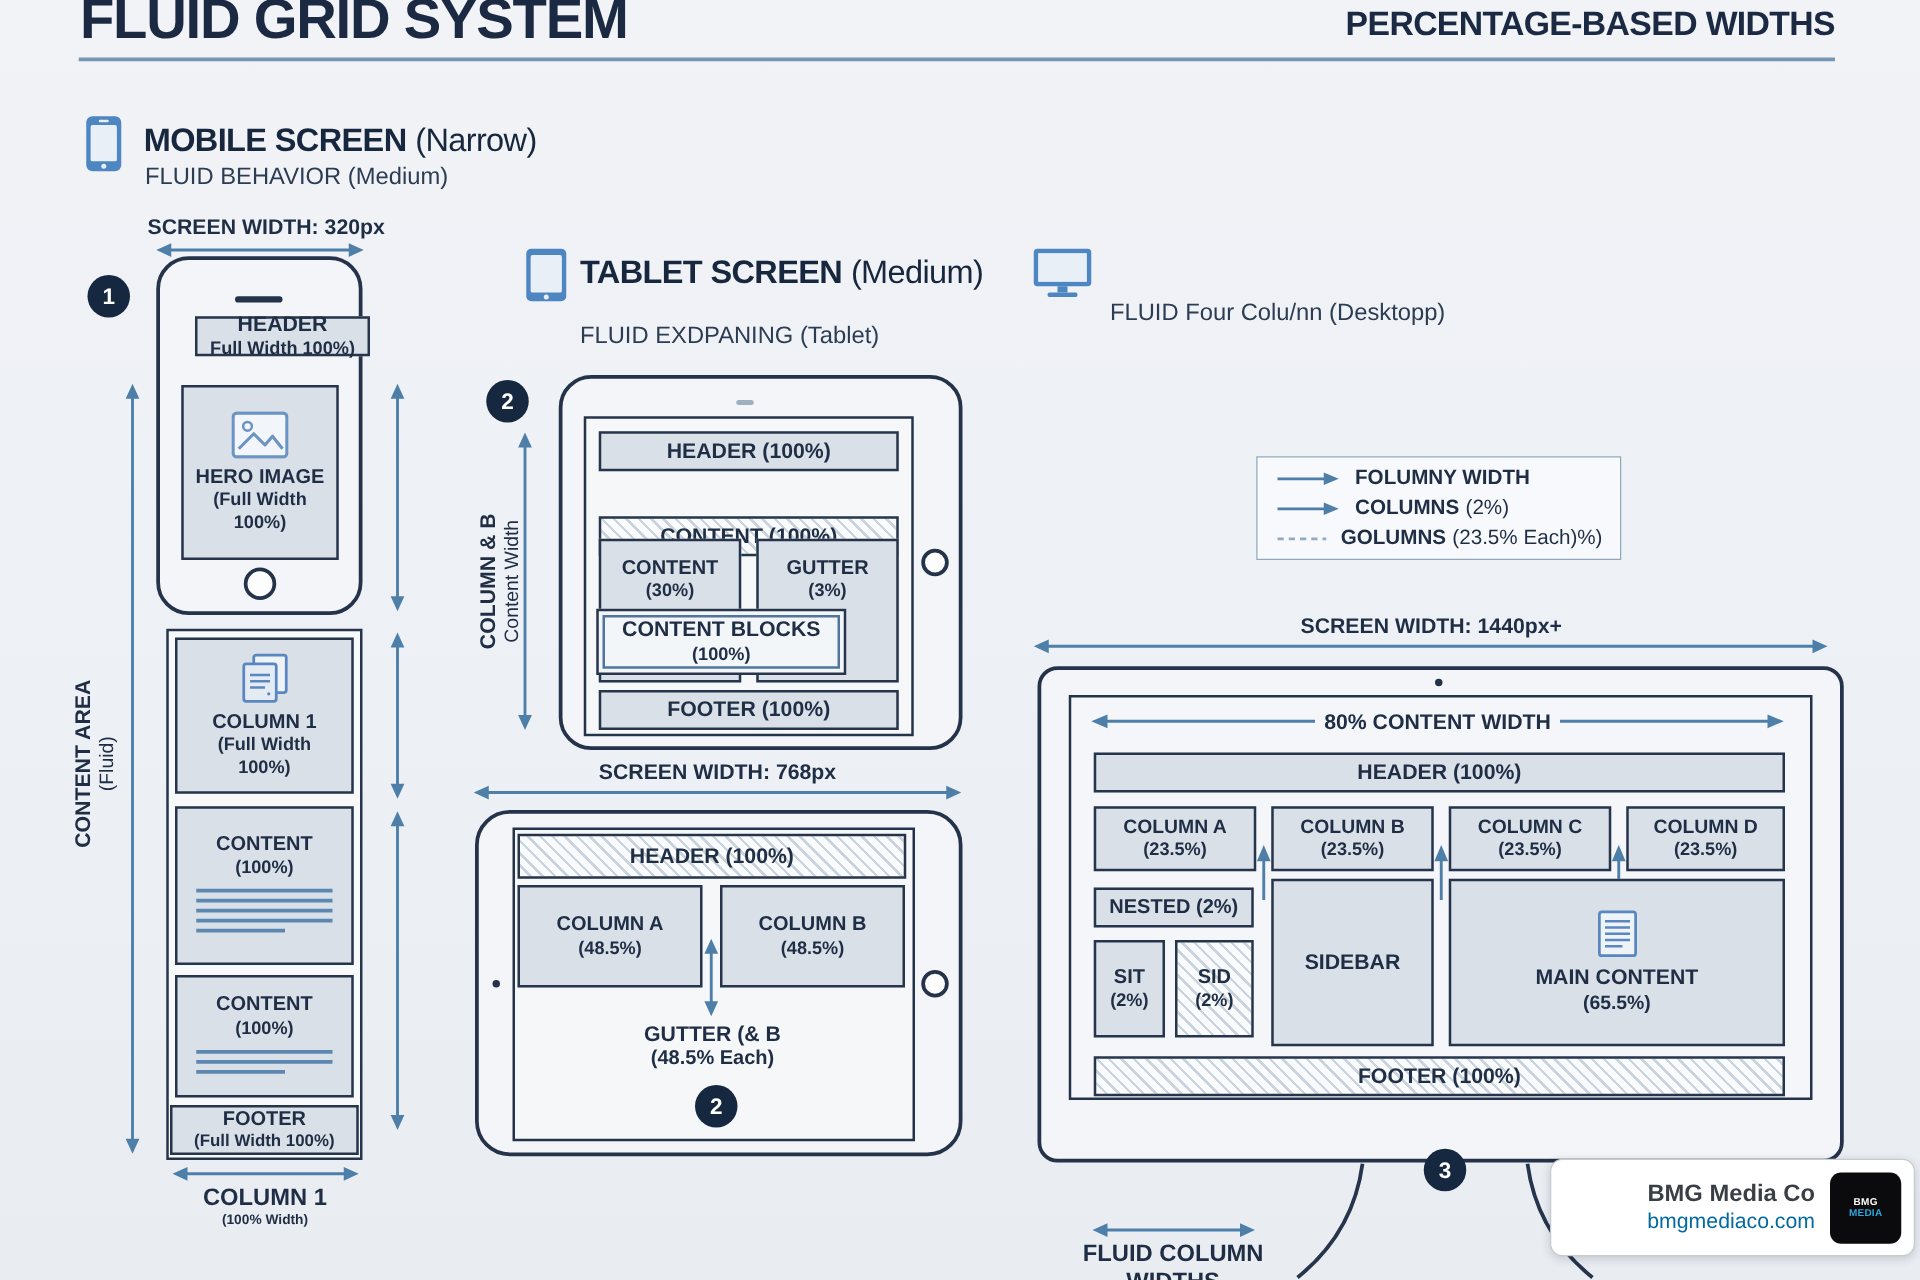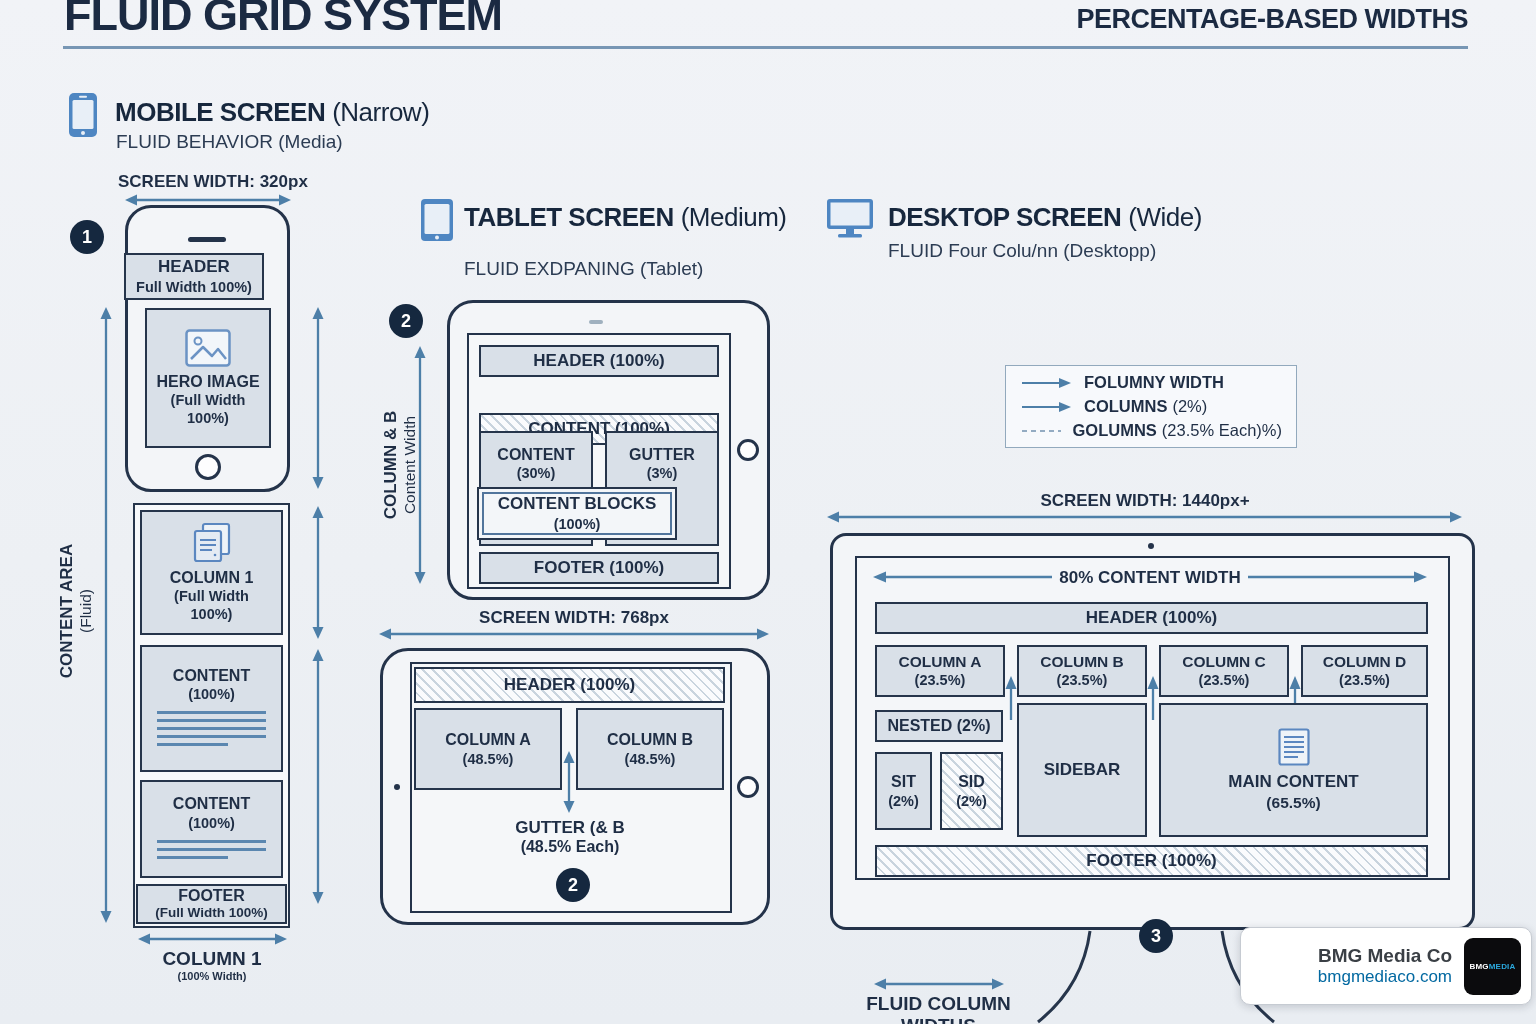--- a/index.html
+++ b/index.html
@@ -45,54 +45,54 @@
   .legend .lab{font-size:16.5px;white-space:nowrap;color:#1f2e45;}
   .legend .lab .b{font-weight:700;}
   .legend .lab .r{font-weight:400;margin-left:5px;}
   .card{background:#ffffff;border:1.5px solid #c6cbd2;border-radius:10px;
         box-shadow:0 2px 8px rgba(20,30,45,0.18);display:flex;align-items:center;
         justify-content:flex-end;gap:12px;padding:0 10px 0 12px;box-sizing:border-box;}
   .card .txt{text-align:right;}
   .card .nm{font-size:19px;font-weight:700;color:#3a3f45;}
   .card .st{font-size:17px;color:#0369a1;}
   .logo{width:57px;height:57px;background:#0b0b0d;border-radius:9px;display:flex;
-        align-items:center;justify-content:center;font-size:8px;font-weight:800;letter-spacing:0.2px;}
+        align-items:center;justify-content:center;font-size:8px;font-weight:800;letter-spacing:0.2px;flex-direction:column;}
 </style>
 </head>
 <body>
 
 <div id="canvas">
 
   <div class="abs h1" style="left:64px;top:-11px;">FLUID GRID SYSTEM</div>
   <div class="abs h2" style="right:68px;top:4px;">PERCENTAGE-BASED WIDTHS</div>
   <div class="abs rule" style="left:63px;top:46px;width:1405px;"></div>
 
   <svg class="abs" style="left:68px;top:92px;" width="30" height="46">
     <rect x="1" y="1" width="28" height="44" rx="5" fill="#4e86c2"></rect>
     <rect x="4.5" y="8" width="21" height="29" rx="1.5" fill="#e8eff7"></rect>
     <rect x="11" y="3.8" width="8" height="2" rx="1" fill="#e8eff7"></rect>
     <circle cx="15" cy="41" r="2" fill="#e8eff7"></circle>
   </svg>
   <div class="abs section-h" style="left:115px;top:97px;">
     <span class="b">MOBILE SCREEN</span><span class="r">(Narrow)</span>
   </div>
-  <div class="abs section-sub" style="left:116px;top:131px;">FLUID BEHAVIOR (Media)</div>
+  <div class="abs section-sub" style="left:116px;top:131px;">FLUID BEHAVIOR (Medium)</div>
 
   <div class="abs swlabel" style="left:118px;top:172px;width:180px;">SCREEN WIDTH: 320px</div>
   <svg class="abs" style="left:124px;top:193px;" width="168" height="14">
     <line x1="10" y1="7" x2="158" y2="7" stroke="#4d7fa8" stroke-width="2.3"></line>
     <polygon points="1,7 13,1.5 13,12.5" fill="#4d7fa8"></polygon>
     <polygon points="167,7 155,1.5 155,12.5" fill="#4d7fa8"></polygon>
   </svg>
 
   <div class="abs badge" style="left:70px;top:220px;">1</div>
 
   <div class="abs frame" style="left:125px;top:205px;width:165px;height:287px;border-radius:26px;"></div>
   <div class="abs speaker" style="left:188px;top:237px;width:38px;height:5px;"></div>
-  <div class="abs box" style="left:124px;top:253px;width:140px;height:47px;">
+  <div class="abs box" style="left:156px;top:253px;width:140px;height:32px;">
     <div class="t1" style="font-size:17px;">HEADER</div>
     <div class="t2">Full Width 100%)</div>
   </div>
   <div class="abs box" style="left:145px;top:308px;width:126px;height:140px;">
     <svg width="46" height="38">
       <rect x="1.5" y="1.5" width="43" height="35" rx="3" fill="#f2f6fa" stroke="#6b93c4" stroke-width="2.5"></rect>
       <circle cx="13" cy="12" r="3.5" fill="none" stroke="#6b93c4" stroke-width="2"></circle>
       <path d="M6,30 L18,18 L27,27 L33,20 L41,30" fill="none" stroke="#6b93c4" stroke-width="2.5" stroke-linejoin="round"></path>
     </svg>
     <div class="t1" style="margin-top:5px;">HERO IMAGE</div>
@@ -257,23 +257,20 @@
   </div>
   <div class="abs badge" style="left:556px;top:868px;">2</div>
   <div class="abs home" style="left:737px;top:776px;width:22px;height:22px;"></div>
 
   <svg class="abs" style="left:826px;top:198px;" width="48" height="42">
     <rect x="1" y="1" width="46" height="30" rx="3" fill="#4e86c2"></rect>
     <rect x="4.5" y="4.5" width="39" height="23" fill="#e8eff7"></rect>
     <rect x="20" y="31" width="8" height="5" fill="#4e86c2"></rect>
     <rect x="12" y="36" width="24" height="3.5" rx="1.5" fill="#4e86c2"></rect>
   </svg>
-  <div class="abs section-h" style="left:888px;top:202px;">
-    <span class="b">DESKTOP SCREEN</span><span class="r">(Wide)</span>
-  </div>
   <div class="abs section-sub" style="left:888px;top:240px;">FLUID Four Colu/nn (Desktopp)</div>
 
   <div class="abs legend" style="left:1005px;top:365px;width:292px;height:83px;">
     <div class="row">
       <svg width="52" height="12">
         <line x1="2" y1="6" x2="40" y2="6" stroke="#4d7fa8" stroke-width="2.2"></line>
         <polygon points="51,6 39,1 39,11" fill="#4d7fa8"></polygon>
       </svg>
       <div class="lab"><span class="b">FOLUMNY WIDTH</span><span class="r"></span></div>
     </div>

